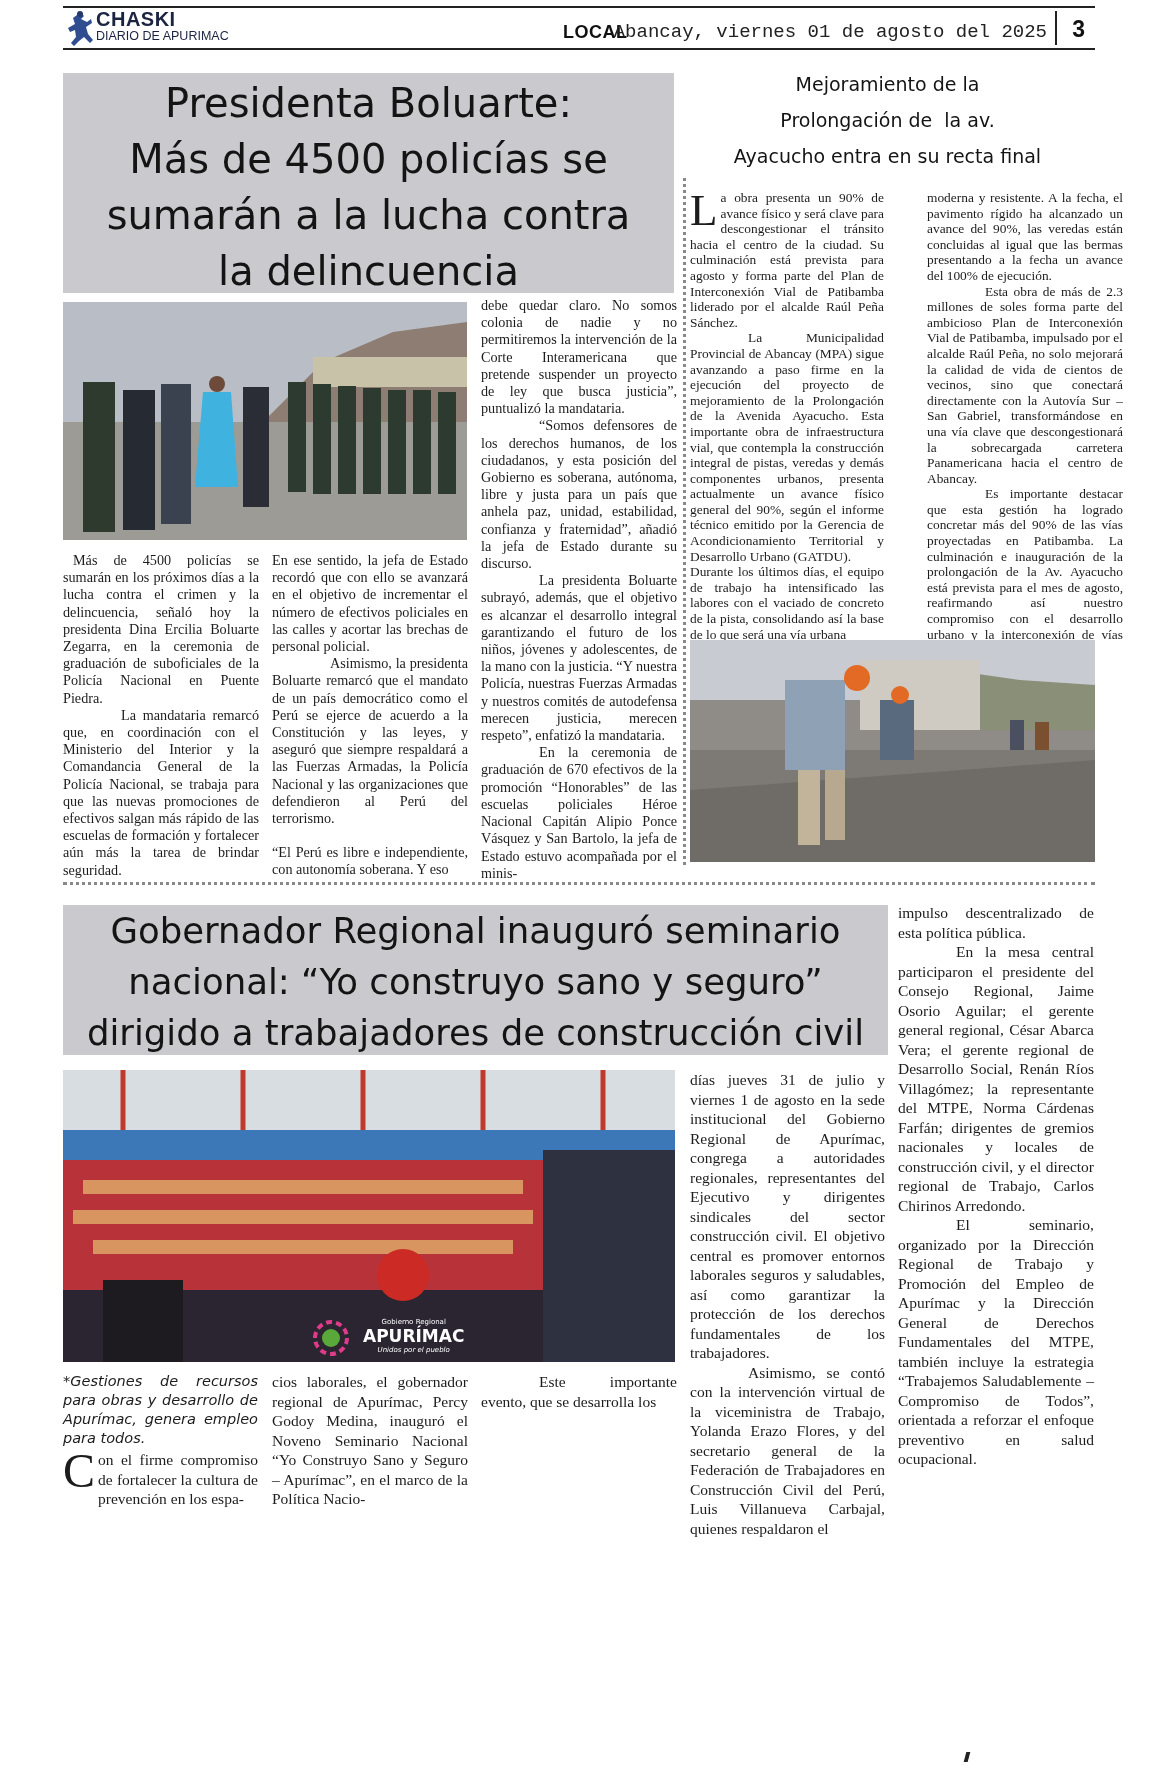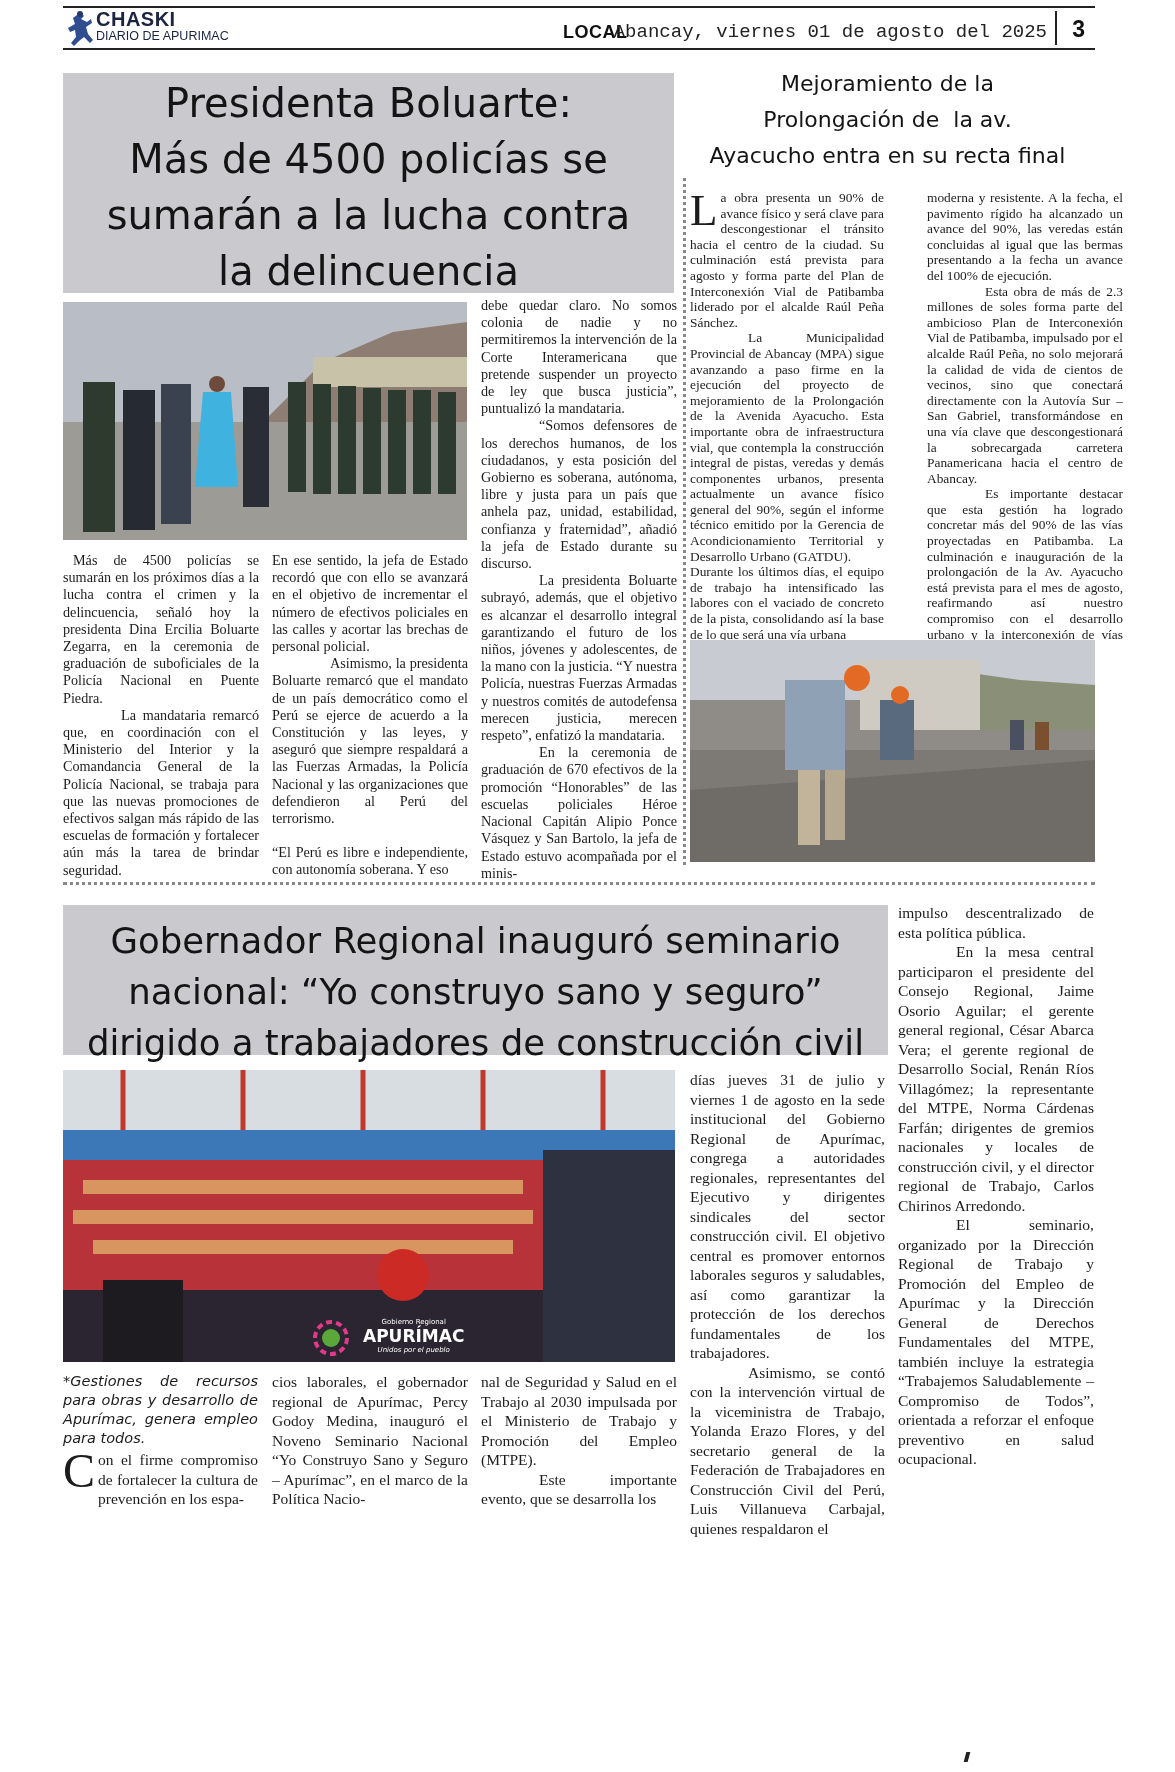--- a/index.html
+++ b/index.html
@@ -18,22 +18,22 @@
   .dateline { position: absolute; right: 48px; top: 13px; font-family: Liberation Mono, monospace;
               font-size: 19px; color: #222; }
   .vsep { position: absolute; right: 38px; top: 3px; width: 2px; height: 34px; background: #222; }
   .pagenum { position: absolute; right: 10px; top: 8px; font-family: "Liberation Sans", sans-serif;
              font-size: 23px; font-weight: bold; color: #111; }
 
   
   .head-box { position: absolute; background: #c9c9ce; text-align: center;
               font-family: "DejaVu Sans", sans-serif; font-weight: normal; color: #141414; }
   .head1 { left: 63px; top: 73px; width: 611px; height: 220px; font-size: 40px; line-height: 56px; padding-top: 2px; }
-  .head2 { left: 680px; top: 64px; width: 415px; height: 112px; background: #fff; font-size: 22px; line-height: 36px; padding-top: 2px; }
-  .head3 { left: 63px; top: 905px; width: 825px; height: 150px; font-size: 35.5px; line-height: 51px; padding-top: 10px; }
+  .head2 { left: 680px; top: 64px; width: 415px; height: 112px; background: #fff; font-size: 19px; line-height: 36px; padding-top: 2px; }
+  .head3 { left: 63px; top: 905px; width: 825px; height: 150px; font-size: 35.5px; line-height: 51px; padding-top: 0px; }
 
   .dotted-v { position: absolute; width: 0; border-left: 3px dotted #888; }
   .dotted-h { position: absolute; height: 0; border-top: 3px dotted #888; }
 
   
   .photo { position: absolute; overflow: hidden; }
   .photo svg { width: 100%; height: 100%; display: block; }
 
   
   .col { position: absolute; font-size: 14.2px; line-height: 17.2px; text-align: justify;
@@ -195,21 +195,20 @@
 </div>
 
 <div class="col" style="left:63px;top:1372px;width:195px;">
   <p class="lede">*Gestiones de recursos para obras y desarrollo de Apurímac, genera empleo para todos.</p>
   <p class="col2" style="margin-top:2px;"><span class="dropcap" style="font-size:48px;line-height:38px;">C</span><span>on el firme compromiso de fortalecer la cultura de prevención en los espa-</span></p>
 </div>
 <div class="col col2" style="left:272px;top:1372px;width:196px;">
   <p>cios laborales, el gobernador regional de Apurímac, Percy Godoy Medina, inauguró el Noveno Seminario Nacional “Yo Construyo Sano y Seguro – Apurímac”, en el marco de la Política Nacio-</p>
 </div>
 <div class="col col2" style="left:481px;top:1372px;width:196px;">
-  <p>nal de Seguridad y Salud en el Trabajo al 2030 impulsada por el Ministerio de Trabajo y Promoción del Empleo (MTPE).</p>
   <p class="ind2">Este importante evento, que se desarrolla los</p>
 </div>
 <div class="col col2" style="left:690px;top:1070px;width:195px;">
   <p>días jueves 31 de julio y viernes 1 de agosto en la sede institucional del Gobierno Regional de Apurímac, congrega a autoridades regionales, representantes del Ejecutivo y dirigentes sindicales del sector construcción civil. El objetivo central es promover entornos laborales seguros y saludables, así como garantizar la protección de los derechos fundamentales de los trabajadores.</p>
   <p class="ind2">Asimismo, se contó con la intervención virtual de la viceministra de Trabajo, Yolanda Erazo Flores, y del secretario general de la Federación de Trabajadores en Construcción Civil del Perú, Luis Villanueva Carbajal, quienes respaldaron el</p>
 </div>
 <div class="col col2" style="left:898px;top:903px;width:196px;">
   <p>impulso descentralizado de esta política pública.</p>
   <p class="ind2">En la mesa central participaron el presidente del Consejo Regional, Jaime Osorio Aguilar; el gerente general regional, César Abarca Vera; el gerente regional de Desarrollo Social, Renán Ríos Villagómez; la representante del MTPE, Norma Cárdenas Farfán; dirigentes de gremios nacionales y locales de construcción civil, y el director regional de Trabajo, Carlos Chirinos Arredondo.</p>
   <p class="ind2">El seminario, organizado por la Dirección Regional de Trabajo y Promoción del Empleo de Apurímac y la Dirección General de Derechos Fundamentales del MTPE, también incluye la estrategia “Trabajemos Saludablemente – Compromiso de Todos”, orientada a reforzar el enfoque preventivo en salud ocupacional.</p>

